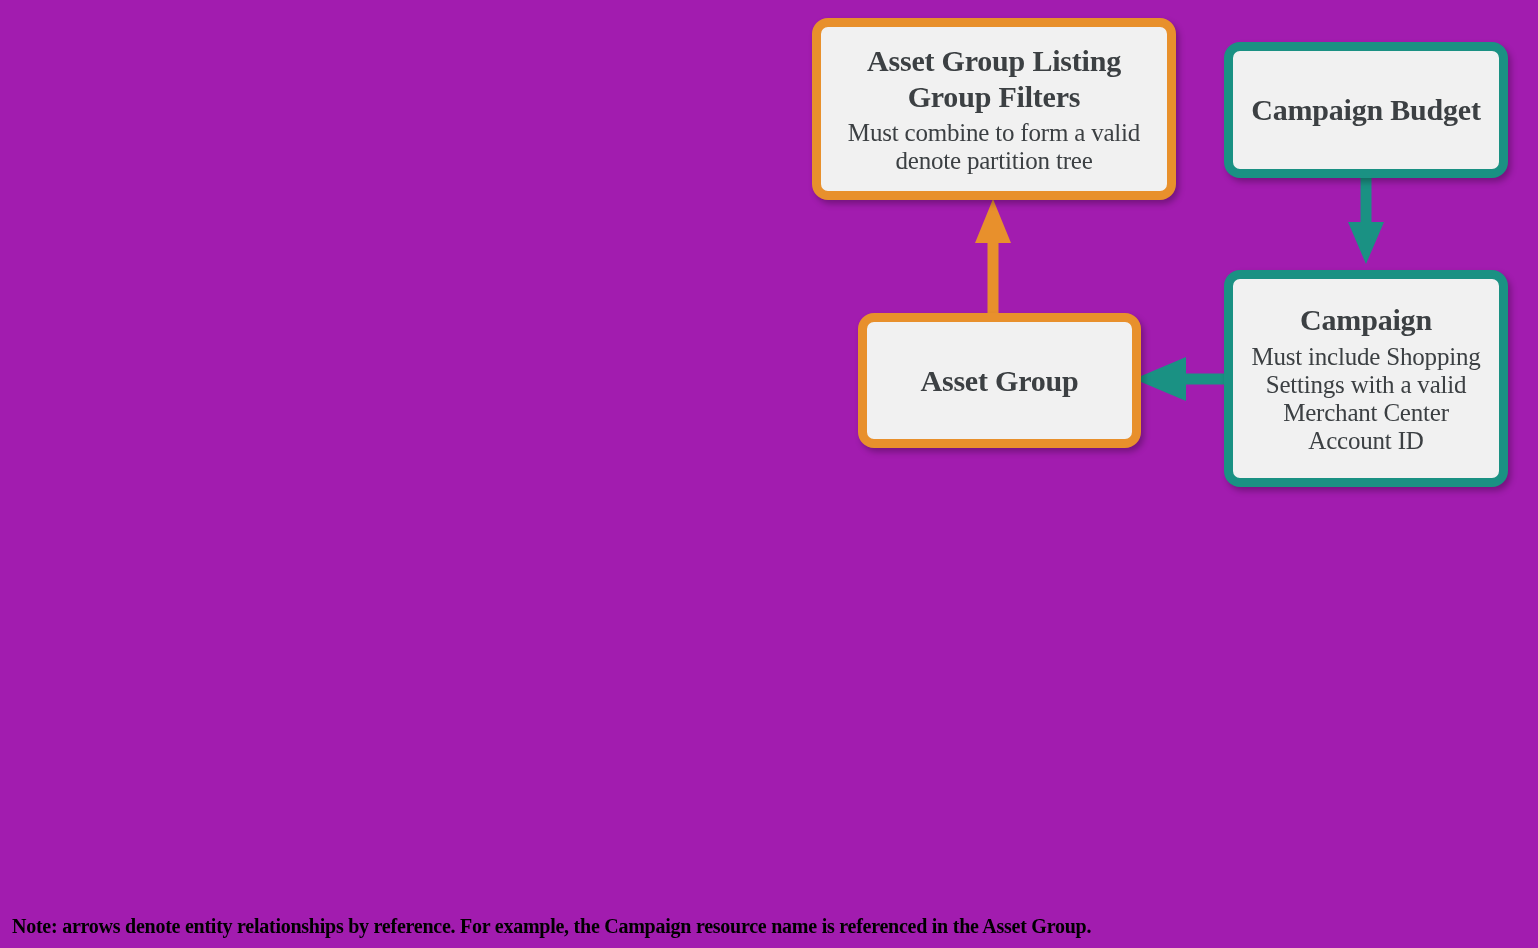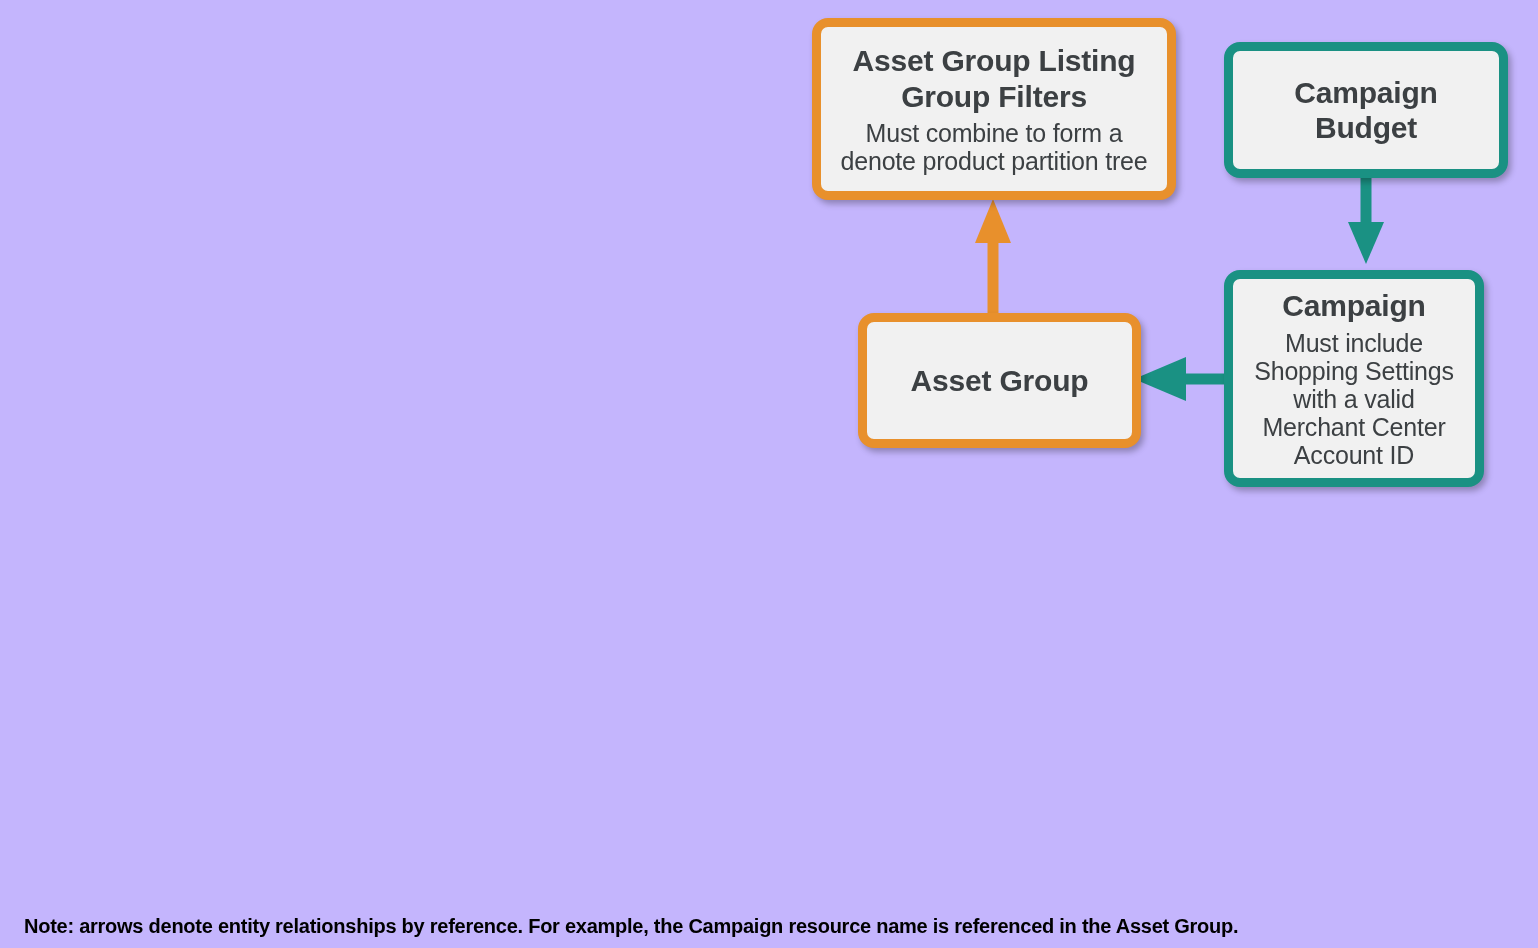--- a/index.html
+++ b/index.html
@@ -9,22 +9,23 @@
     background: #ffffff;
   }
   body {
     font-family: "Liberation Sans", sans-serif;
     -webkit-font-smoothing: antialiased;
   }
   #canvas {
     position: relative;
     width: 1538px;
     height: 948px;
-    background: #c4b5fd;
+    background: #a21caf;
     overflow: hidden;
+    font-family: Liberation Serif, serif;
   }
 
   
   #connectors {
     position: absolute;
     left: 0;
     top: 0;
     width: 1538px;
     height: 948px;
     pointer-events: none;
@@ -73,28 +74,28 @@
   #node-campaign-budget {
     left: 1224px; top: 42px;
     width: 284px; height: 136px;
   }
   #node-asset-group {
     left: 858px;  top: 313px;
     width: 283px; height: 135px;
   }
   #node-campaign {
     left: 1224px; top: 270px;
-    width: 260px; height: 217px;
+    width: 284px; height: 217px;
   }
   #node-campaign .node-sub { }
 
   
   #footnote {
     position: absolute;
-    left: 24px;
+    left: 12px;
     top: 915px;
     font-size: 20px;
     font-weight: bold;
     color: #000000;
     letter-spacing: -0.25px;
     white-space: nowrap;
   }
 </style>
 </head>
 <body>
@@ -114,21 +115,21 @@
     </g>
 
     <g>
       <line x1="1226" y1="379" x2="1183" y2="379" stroke="#1a9183" stroke-width="11"></line>
       <polygon points="1134,379 1186,357 1186,401" fill="#1a9183"></polygon>
     </g>
   </svg>
 
   <div class="node orange" id="node-aglgf">
     <div class="node-title">Asset Group Listing Group Filters</div>
-    <div class="node-sub">Must combine to form a denote product partition tree</div>
+    <div class="node-sub">Must combine to form a valid denote partition tree</div>
   </div>
 
   <div class="node teal" id="node-campaign-budget">
     <div class="node-title">Campaign Budget</div>
   </div>
 
   <div class="node orange" id="node-asset-group">
     <div class="node-title">Asset Group</div>
   </div>
 

